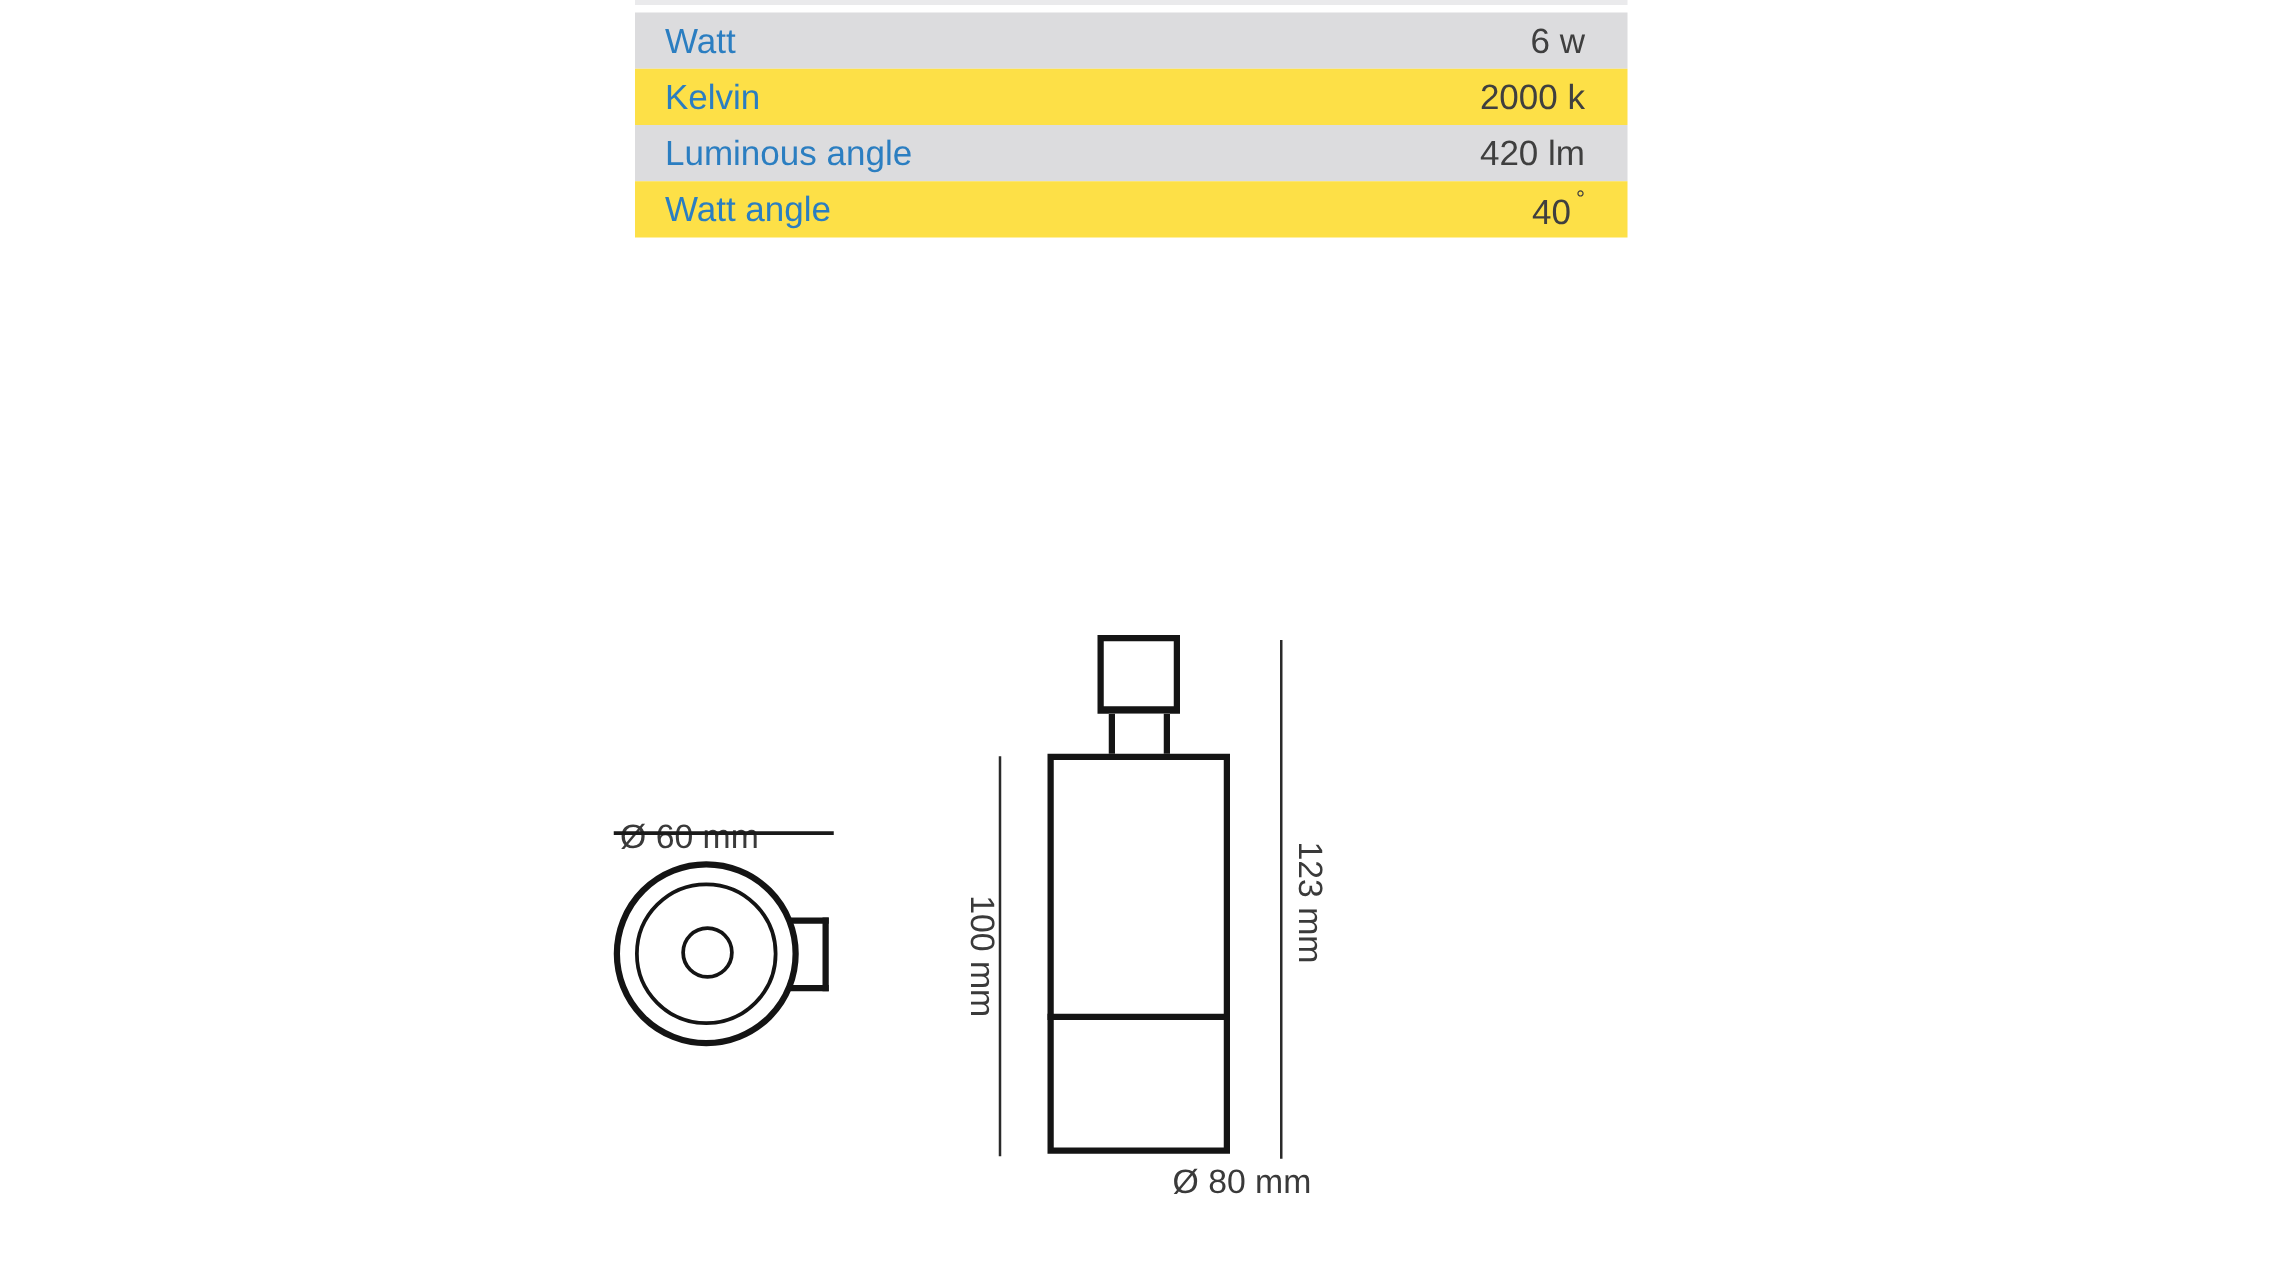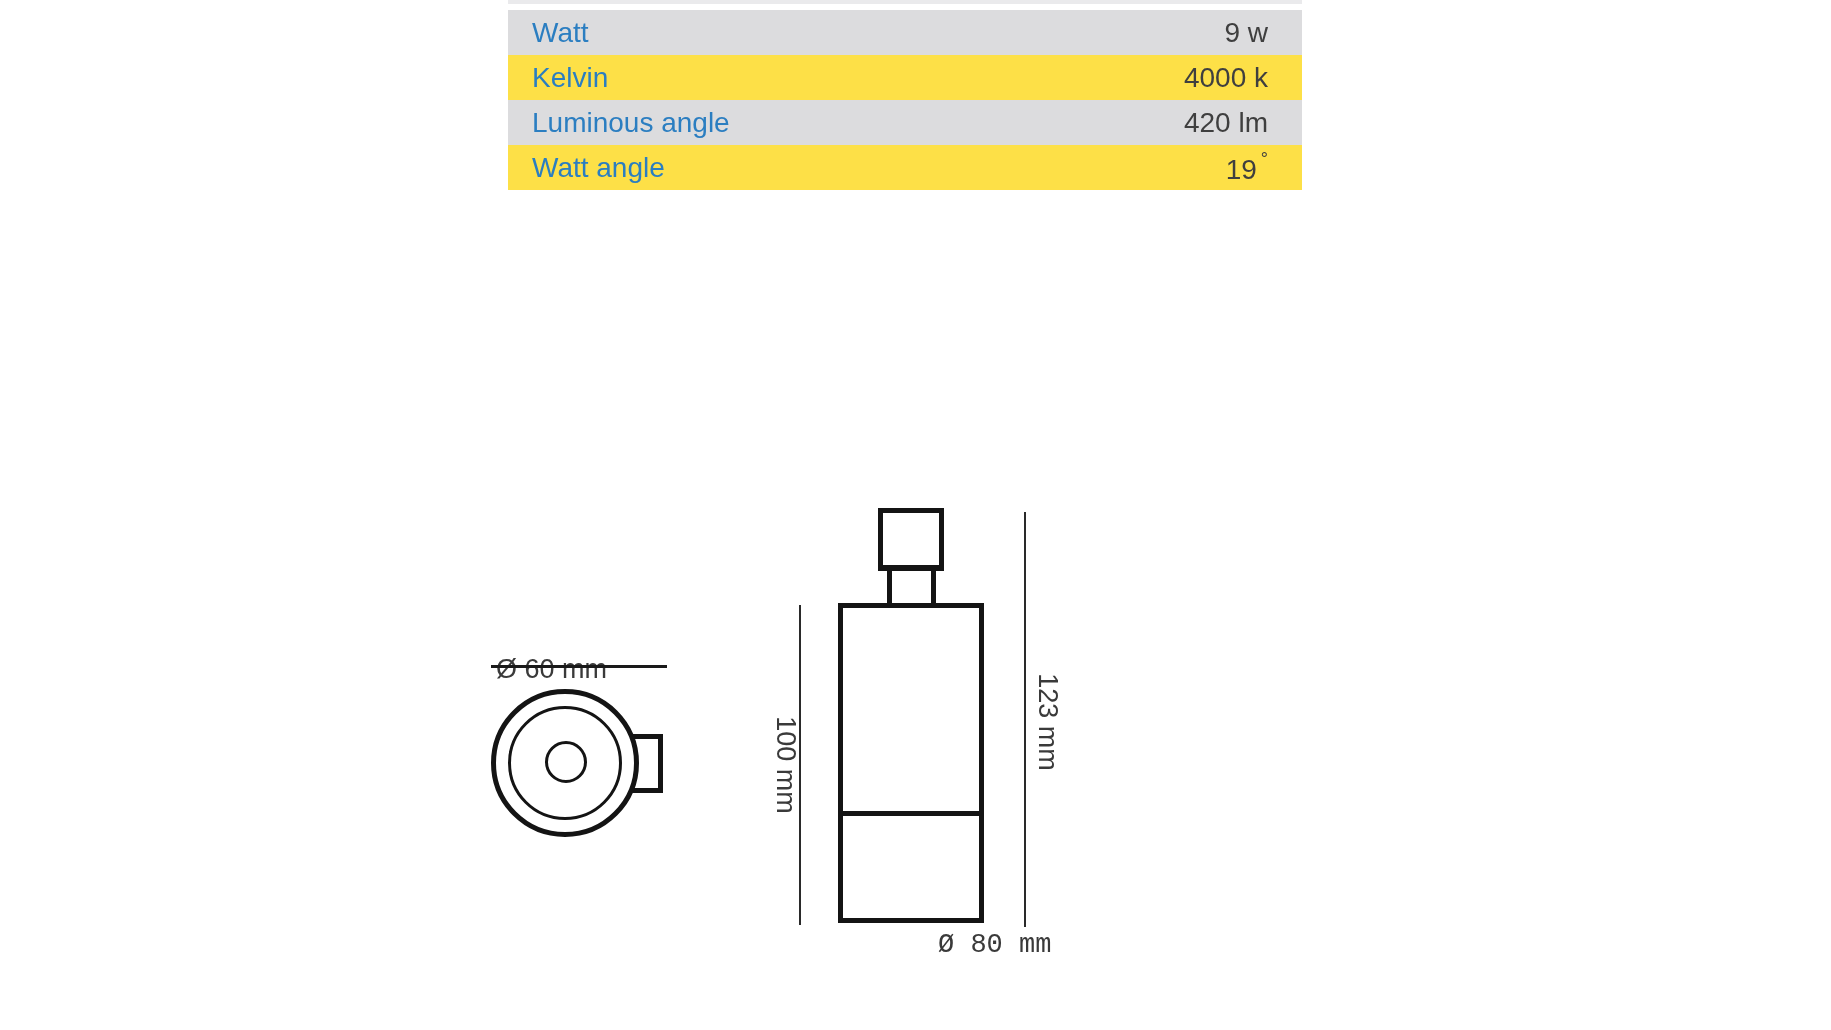--- a/index.html
+++ b/index.html
@@ -124,33 +124,33 @@
 </head>
 <body>
 
 <div class="page">
 
   <div class="table-top-sliver"></div>
 
   <div class="spec-table">
     <div class="spec-row gray">
       <span class="spec-label">Watt</span>
-      <span class="spec-value">9 w</span>
+      <span class="spec-value">6 w</span>
     </div>
     <div class="spec-row">
       <span class="spec-label">Kelvin</span>
-      <span class="spec-value">4000 k</span>
+      <span class="spec-value">2000 k</span>
     </div>
     <div class="spec-row gray">
       <span class="spec-label">Luminous angle</span>
       <span class="spec-value">420 lm</span>
     </div>
     <div class="spec-row">
       <span class="spec-label">Watt angle</span>
-      <span class="spec-value"><span>19</span><span class="deg">°</span></span>
+      <span class="spec-value"><span>40</span><span class="deg">°</span></span>
     </div>
   </div>
 
   <div class="dim-text" style="left:496px; top:654px; width:160px; text-align:left;">Ø 60 mm</div>
   <div class="dim-line-h" style="left:491px; top:665px; width:176px;"></div>
 
   <div class="mount-tab"></div>
   <div class="circle outer"></div>
   <div class="circle inner"></div>
   <div class="circle lens"></div>
@@ -159,15 +159,15 @@
   <div class="neck"></div>
   <div class="body-rect"></div>
   <div class="body-divider"></div>
 
   <div class="dim-line-v" style="left:799px; top:605px; height:320px;"></div>
   <div class="dim-text rot90" style="left:732px; top:751px;">100 mm</div>
 
   <div class="dim-line-v" style="left:1024px; top:512px; height:415px;"></div>
   <div class="dim-text rot90" style="left:994px; top:708px;">123 mm</div>
 
-  <div class="dim-text" style="left:938px; top:930px;font-family:Liberation Mono, monospace;">Ø 80 mm</div>
+  <div class="dim-text" style="left:938px; top:930px;">Ø 80 mm</div>
 
 </div>
 
 </body></html>

